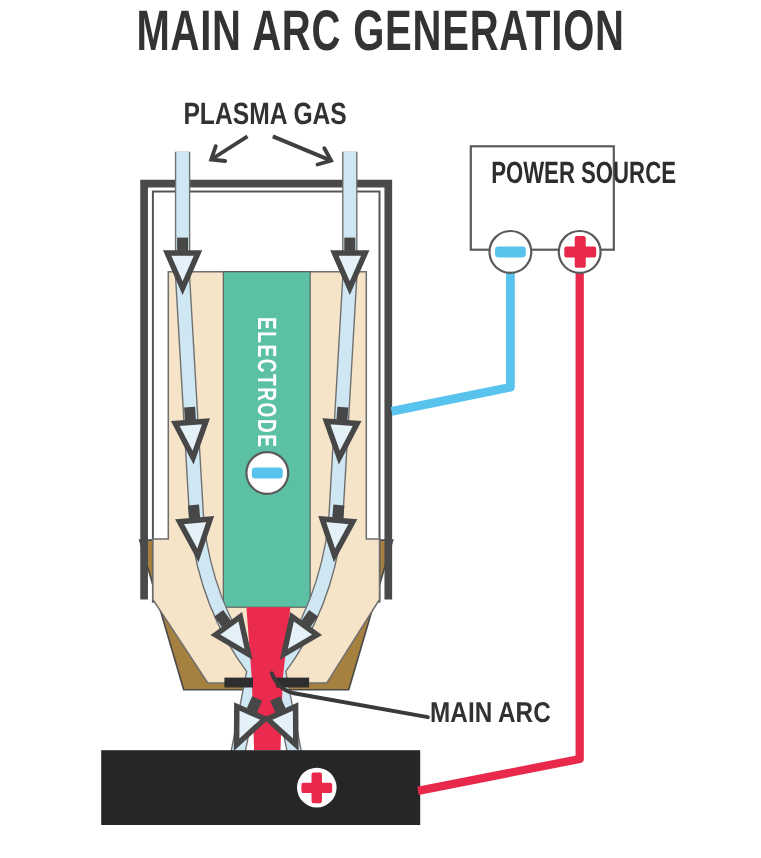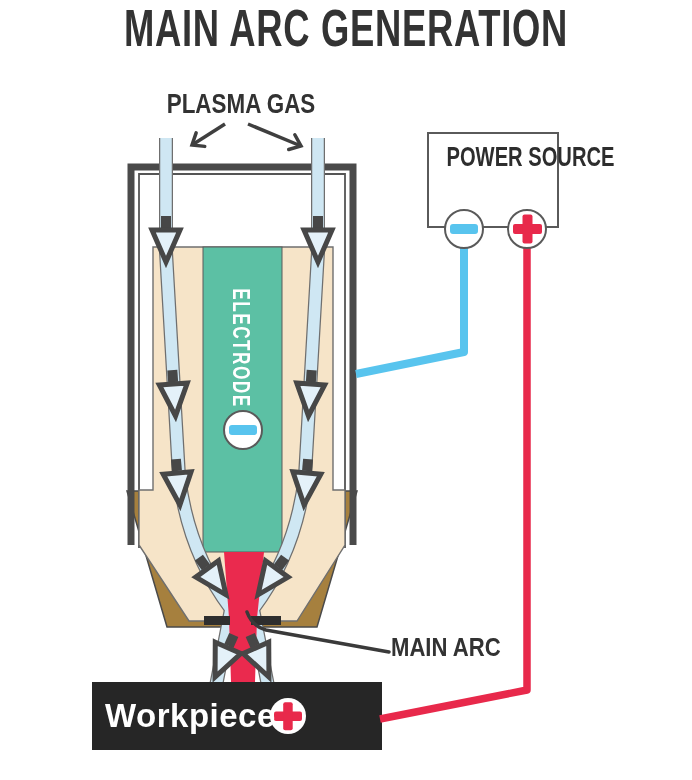--- a/index.html
+++ b/index.html
@@ -122,15 +122,14 @@
   <g>
     <path d="M225,124 L192,145" fill="none" stroke="#3f3f3f" stroke-width="3.5" marker-end="url(#vh)"></path>
     <path d="M248,124 L301,146" fill="none" stroke="#3f3f3f" stroke-width="3.5" marker-end="url(#vh)"></path>
   </g>
 </svg>
 
 <div class="lbl title">MAIN ARC GENERATION</div>
 <div class="lbl plasma-gas">PLASMA GAS</div>
 <div class="lbl power-source">POWER SOURCE</div>
 <div class="lbl main-arc">MAIN ARC</div>
-<div class="lbl workpiece">Workpiece</div>
 
 </div>
 
 </body></html>

